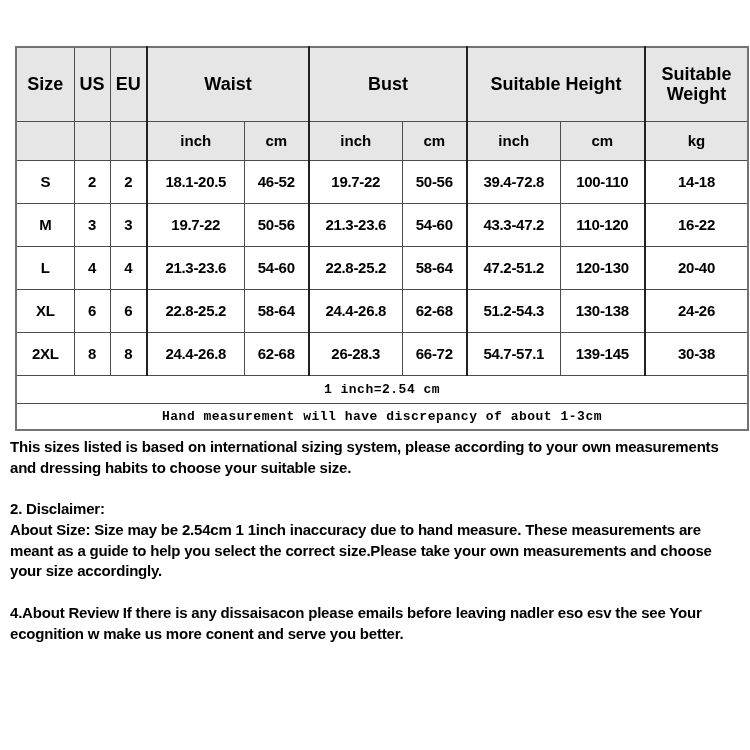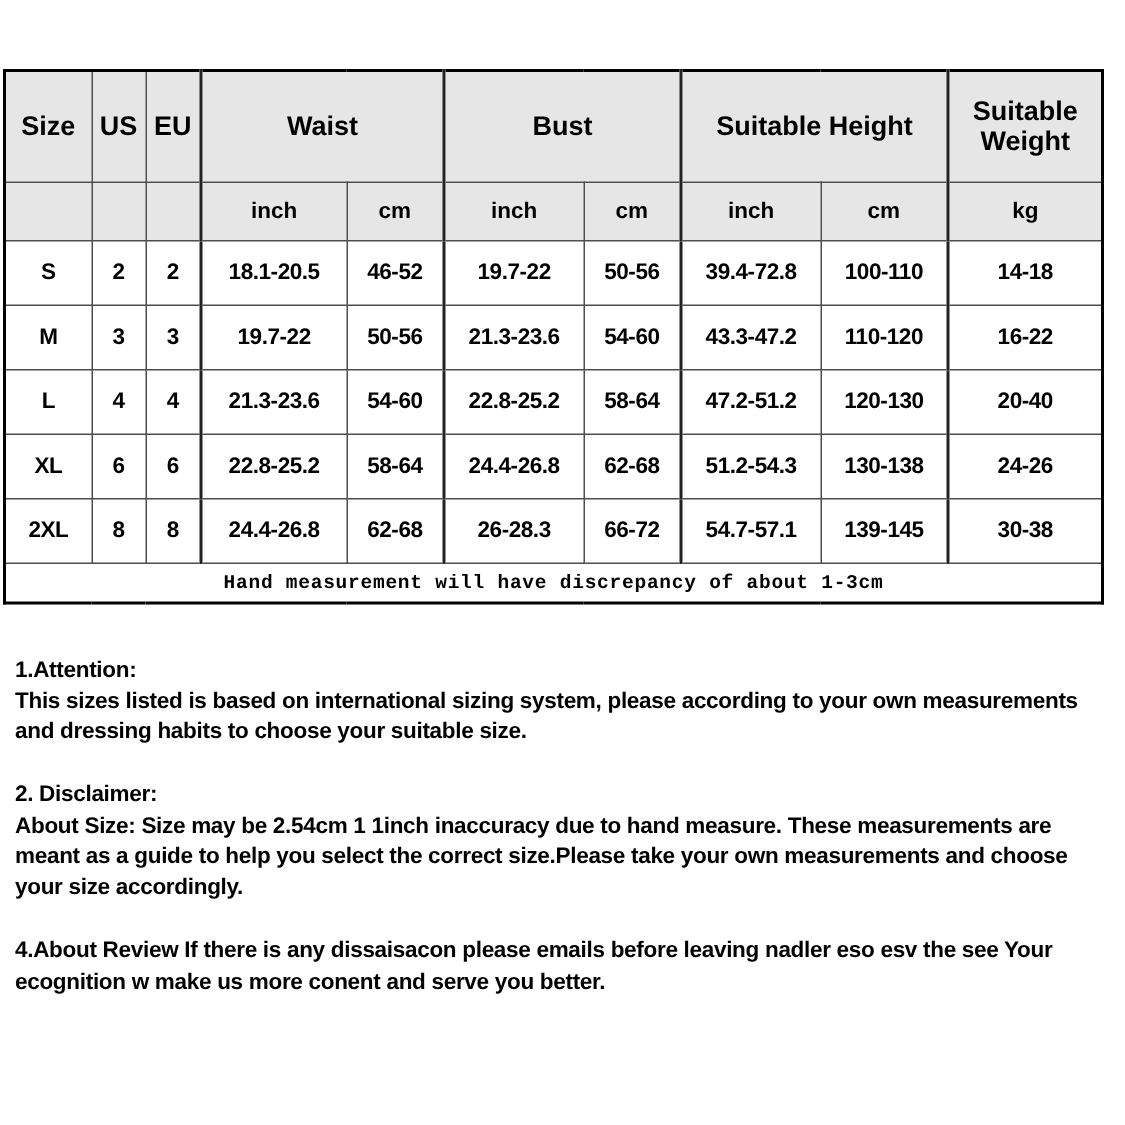--- a/index.html
+++ b/index.html
@@ -7,25 +7,25 @@
   .page {
     width: 750px; height: 750px;
     background: #ffffff;
     font-family: "Liberation Sans", sans-serif;
     color: #000;
     position: relative;
     overflow: hidden;
   }
   table.size-chart {
     position: absolute;
-    left: 2px; top: 46px;
+    left: 15px; top: 46px;
     width: 732px;
     border-collapse: collapse;
     table-layout: fixed;
-    border: 2px solid #000000;
+    border: 2px solid #737373;
   }
   table.size-chart th, table.size-chart td {
     border: 1px solid #4d4d4d;
     text-align: center;
     vertical-align: middle;
     padding: 0 2px;
     overflow: hidden;
   }
   tr.hdr-row { height: 74px; }
   tr.hdr-row th {
@@ -165,28 +165,30 @@
         <td class="grp">24.4-26.8</td>
         <td>62-68</td>
         <td class="grp">26-28.3</td>
         <td>66-72</td>
         <td class="grp">54.7-57.1</td>
         <td>139-145</td>
         <td class="grp">30-38</td>
       </tr>
 
       <tr class="foot-row">
+        <td colspan="10">1 inch=2.54 cm</td>
+      </tr>
+      <tr class="foot-row">
         <td colspan="10" style="height:27px">Hand measurement will have discrepancy of about 1-3cm</td>
       </tr>
     </tbody>
   </table>
 
   <div class="notes">
     <div class="note">
-      <div class="note-heading">1.Attention:</div>
       <div class="note-body">This sizes listed is based on international sizing system, please according to your own measurements and dressing habits to choose your suitable size.</div>
     </div>
     <div class="note">
       <div class="note-heading">2. Disclaimer:</div>
       <div class="note-body">About Size: Size may be 2.54cm 1 1inch inaccuracy due to hand measure. These measurements are meant as a guide to help you select the correct size.Please take your own measurements and choose your size accordingly.</div>
     </div>
     <div class="note">
       <div class="note-heading"></div>
       <div class="note-body">4.About Review If there is any dissaisacon please emails before leaving nadler eso esv the see Your ecognition w make us more conent and serve you better.</div>
     </div>

